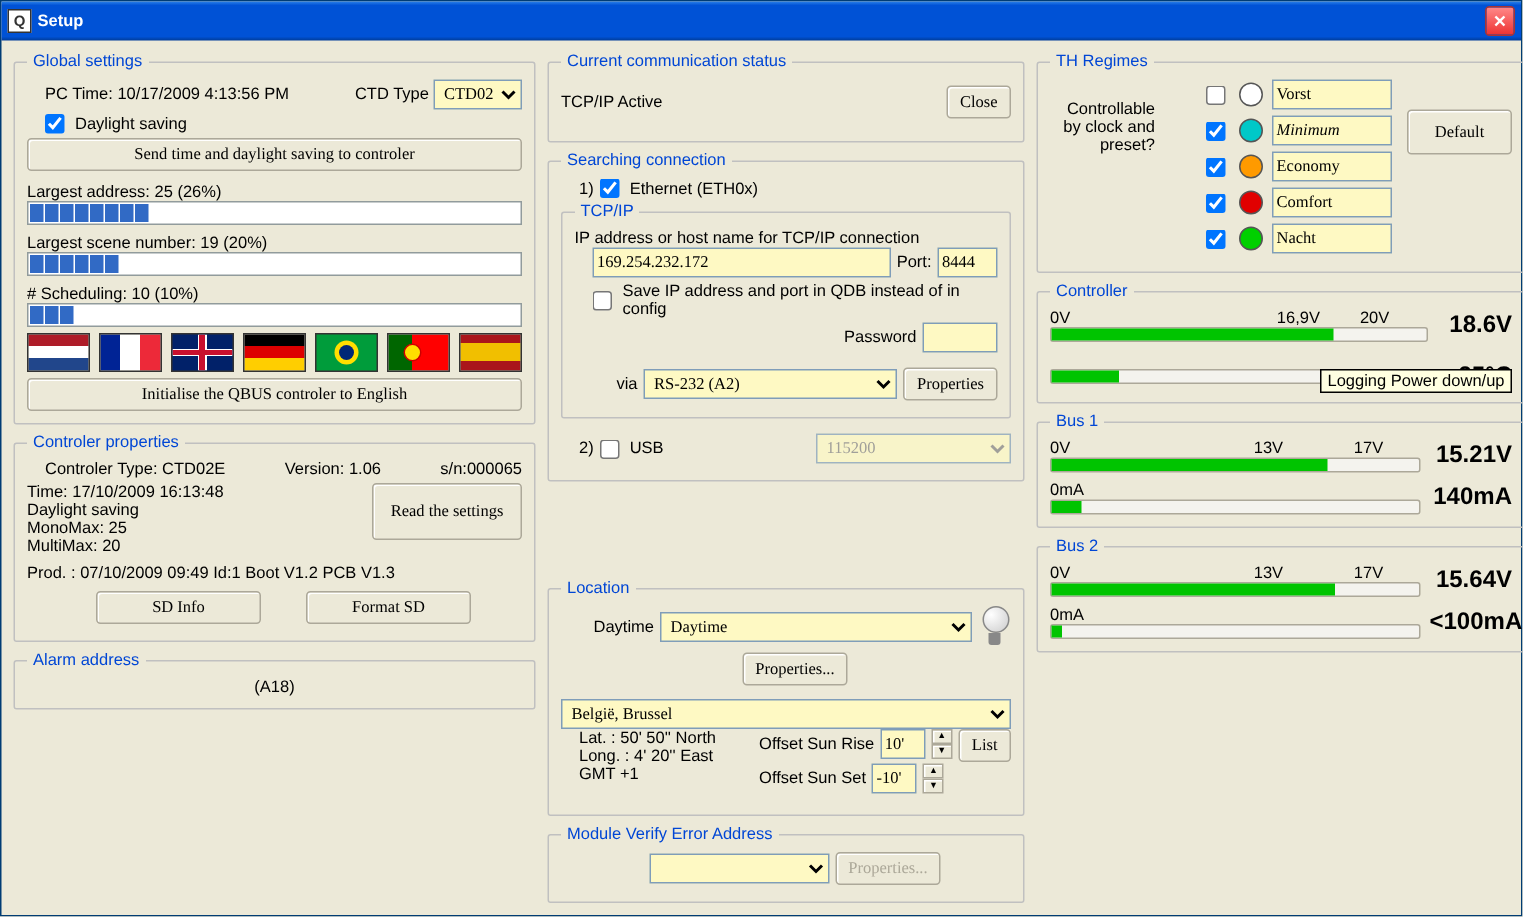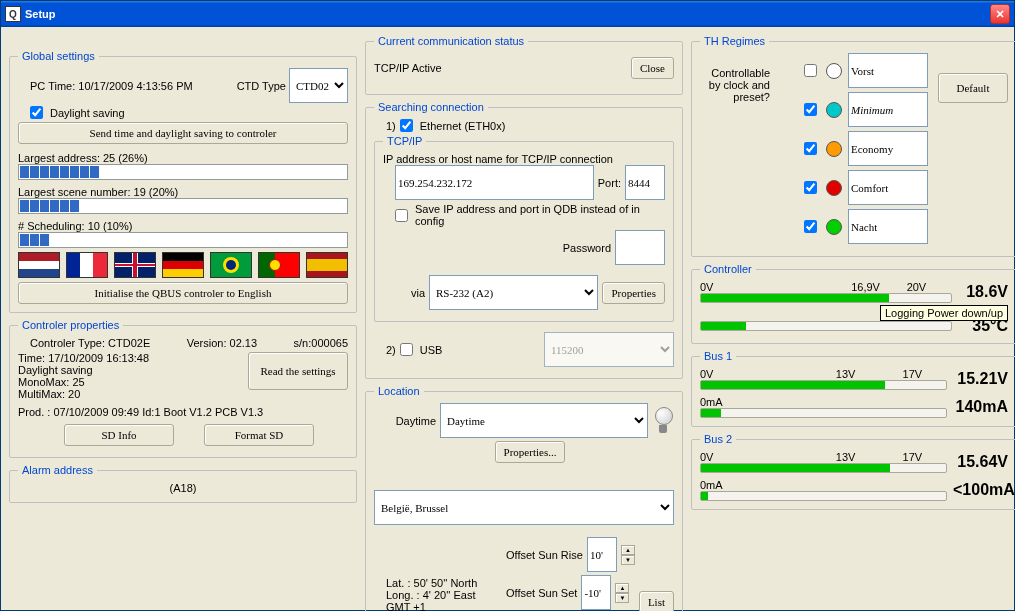--- a/index.html
+++ b/index.html
@@ -6,30 +6,30 @@
   body { font-family: Tahoma, Arial, sans-serif; font-size: 11px; background: #ece9d8; }
   
   .window { width: 1015px; height: 611px; border: 1px solid #003c74; background: #ece9d8; }
   .titlebar { height: 26px; background: linear-gradient(to bottom, #2a80e8, #0052d6 10%, #0052d6 90%, #003c9a); display: flex; align-items: center; padding: 0 4px; color: white; font-weight: bold; }
   .titlebar-icon { width: 16px; height: 16px; background: white; border: 1px solid #333; margin-right: 4px; display: flex; align-items: center; justify-content: center; font-size: 10px; color: #333; }
   .titlebar-text { flex: 1; }
   .close-btn { width: 20px; height: 20px; background: linear-gradient(to bottom, #f88, #e33); border: 1px solid #9a2; border-radius: 3px; display: flex; align-items: center; justify-content: center; color: white; font-weight: bold; cursor: pointer; border-color: #a33; }
   
   .content { display: flex; gap: 8px; padding: 8px; height: calc(100% - 26px); }
   .col { display: flex; flex-direction: column; gap: 6px; }
-  .col1 { flex: 0 0 332px; margin-top: 15px; }
+  .col1 { flex: 0 0 332px; }
   .col2 { flex: 0 0 318px; }
   .col3 { flex: 1; }
   
   fieldset { border: 1px solid #c0c0c0; padding: 6px 8px 8px 8px; border-radius: 2px; }
   legend { padding: 0 4px; color: #0046d5; }
   
   label, span, div { font-size: 11px; }
   input[type="checkbox"] { vertical-align: middle; margin-right: 3px; }
-  input[type="text"], select { font-family: Tahoma; font-size: 11px; border: 1px solid #7f9db9; background: #ffffff; padding: 1px 2px; height: 35px; }
+  input[type="text"], select { font-family: Tahoma; font-size: 11px; border: 1px solid #7f9db9; background: #fef9c3; padding: 1px 2px; height: 20px; }
   button { font-family: Tahoma; font-size: 11px; background: #ece9d8; border: 1px solid #aca899; border-radius: 3px; padding: 2px 8px; cursor: pointer; height: 22px; box-shadow: inset 1px 1px 0 #fff; }
   button:disabled { color: #aca899; }
   
   .row { display: flex; align-items: center; gap: 4px; margin-bottom: 3px; padding-left: 12px; }
   .row-sp { justify-content: space-between; }
   
   .progress-bar { width: 100%; height: 16px; border: 1px solid #919b9c; background: white; display: flex; gap: 1px; padding: 1px; }
   .progress-seg { width: 9px; height: 100%; background: #316ac5; }
   
   .flags { display: flex; gap: 6px; margin: 4px 0; }
@@ -64,21 +64,21 @@
   .gauge-row { display: flex; align-items: center; gap: 6px; }
   .gauge-row .gauge-area { flex: 1; position: relative; }
   
   .bulb { width: 22px; height: 28px; position: relative; }
   .bulb::before { content: ''; position: absolute; top: 0; left: 3px; width: 16px; height: 16px; border: 1px solid #888; border-radius: 50%; background: radial-gradient(circle at 30% 30%, #fff, #ccc); }
   .bulb::after { content: ''; position: absolute; bottom: 2px; left: 7px; width: 8px; height: 8px; background: #888; border-radius: 0 0 2px 2px; }
   
   .spinner { display: flex; flex-direction: column; }
   .spinner button { height: 10px; width: 14px; padding: 0; font-size: 6px; line-height: 6px; border-radius: 0; }
   
-  .tooltip-box { position: absolute; background: #ffffe1; border: 1px solid #000; padding: 1px 4px; font-size: 11px; z-index: 10; }
+  .tooltip-box { position: absolute; background: #ffffe1; border: 1px solid #000; padding: 1px 4px; font-size: 11px; z-index: 10; margin-top: 16px; }
 </style>
 </head>
 <body>
 
 <div class="window">
   <div class="titlebar">
     <div class="titlebar-icon">Q</div>
     <div class="titlebar-text">Setup</div>
     <div class="close-btn">✕</div>
   </div>
@@ -138,21 +138,21 @@
           <div class="flag flag-pt"></div>
           <div class="flag flag-es"></div>
         </div>
         <button style="width:100%">Initialise the QBUS controler to English</button>
       </fieldset>
 
       <fieldset>
         <legend>Controler properties</legend>
         <div class="row row-sp">
           <span>Controler Type: CTD02E</span>
-          <span>Version: 02.13</span>
+          <span>Version: 1.06</span>
           <span>s/n:000065</span>
         </div>
         <div style="display:flex; gap:8px;">
           <div style="flex:1">
             <div>Time: 17/10/2009  16:13:48</div>
             <div>Daylight saving</div>
             <div>MonoMax: 25</div>
             <div>MultiMax: 20</div>
           </div>
           <div><button style="width:100px;height:38px">Read the settings</button></div>
@@ -219,22 +219,22 @@
       <fieldset style="margin-top:auto">
         <legend>Location</legend>
         <div class="row">
           <span style="width:50px;text-align:right">Daytime</span>
           <select style="flex:1"><option>Daytime</option></select>
           <div class="bulb"></div>
         </div>
         <div class="row" style="justify-content:center">
             <button>Properties...</button>
           </div>
-        <select style="width:100%;margin-top:24px"><option>België, Brussel</option></select>
-        <div class="row" style="margin-top:12px;align-items:flex-end">
+        <select style="width:100%;margin-top:6px"><option>België, Brussel</option></select>
+        <div class="row" style="margin-top:0;align-items:flex-start">
           <div style="flex:1">
             <div>Lat.   : 50' 50'' North</div>
             <div>Long. : 4' 20'' East</div>
             <div>GMT +1</div>
           </div>
           <div>
             <div class="row">
               <span>Offset Sun Rise</span>
               <input type="text" style="width: 30px;" value="10'">
               <div class="spinner">

